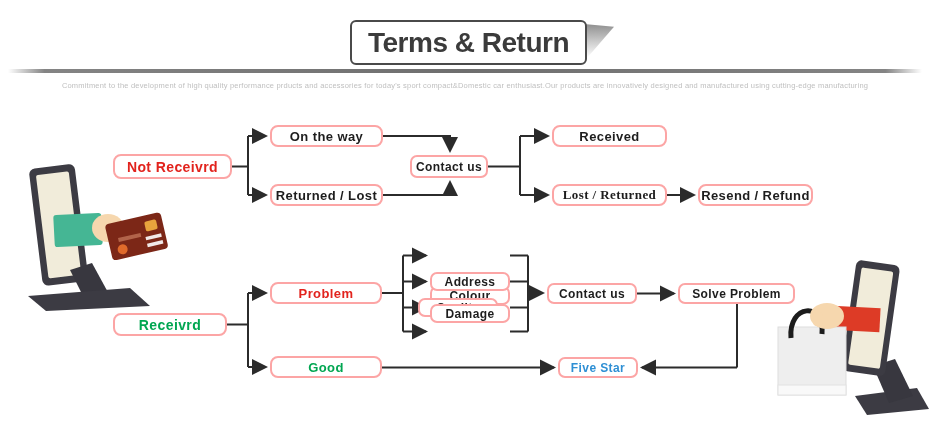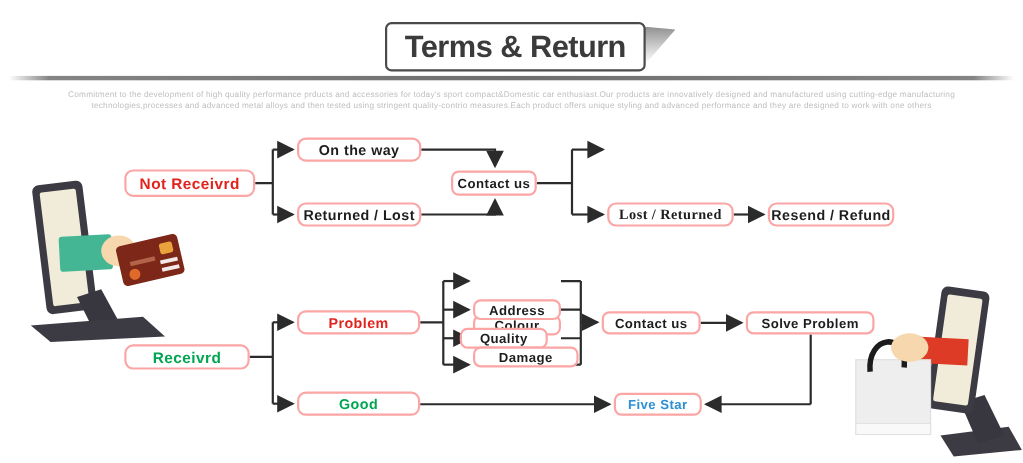--- a/index.html
+++ b/index.html
@@ -43,21 +43,20 @@
 </head>
 <body>
 
 <div class="canvas">
 
   <div class="title-shadow"></div>
   <div class="title-box">Terms &amp; Return</div>
   <div class="divider"></div>
   <div class="tagline">
     <div>Commitment to the development of high quality performance prducts and accessories for today's sport compact&amp;Domestic car enthusiast.Our products are innovatively designed and manufactured using cutting-edge manufacturing</div>
-    <div>technologies,processes and advanced metal alloys and then tested using stringent quality-contrio measures.Each  product offers unique styling and advanced performance and they are designed to work with one others</div>
   </div>
 
   <svg class="connectors" width="930" height="421" viewBox="0 0 930 421">
     <defs>
       <marker id="arrow" markerWidth="9" markerHeight="9" refX="7.5" refY="4.5" orient="auto">
         <path d="M0.5,0.5 L8.5,4.5 L0.5,8.5 Z" fill="#2b2b2b"></path>
       </marker>
     </defs>
     <g stroke="#2b2b2b" stroke-width="2" fill="none">
 
@@ -85,30 +84,31 @@
       <path d="M637,293.5 H674" marker-end="url(#arrow)"></path>
       <path d="M737,367.5 H642" marker-end="url(#arrow)"></path>
       <path d="M382,367.5 H554" marker-end="url(#arrow)"></path>
     </g>
   </svg>
 
   <div class="node red" style="left:113px;top:154px;width:119px;height:25px;font-size:14px;">Not Receivrd</div>
   <div class="node" style="left:270px;top:125px;width:113px;height:22px;">On the way</div>
   <div class="node" style="left:270px;top:184px;width:113px;height:22px;">Returned / Lost</div>
   <div class="node small" style="left:410px;top:155px;width:78px;height:23px;">Contact us</div>
+  <div class="node" style="left:552px;top:125px;width:115px;height:22px;">Received</div>
   <div class="node" style="left:552px;top:184px;width:115px;height:22px;font-family:Liberation Serif, serif;">Lost / Returned</div>
   <div class="node green" style="left:113px;top:313px;width:114px;height:23px;font-size:14px;">Receivrd</div>
 
   <div class="node" style="left:698px;top:184px;width:115px;height:22px;">Resend / Refund</div>
   <div class="node red" style="left:270px;top:282px;width:112px;height:22px;">Problem</div>
   <div class="node green" style="left:270px;top:356px;width:112px;height:22px;">Good</div>
   <div class="node small" style="left:430px;top:246px;width:80px;height:19px;margin-top:40px;">Colour</div>
   <div class="node small" style="left:430px;top:272px;width:80px;height:19px;">Address</div>
   <div class="node small" style="left:418px;top:298px;width:80px;height:19px;">Quality</div>
-  <div class="node small" style="left:430px;top:315px;width:96px;height:19px;">Damage</div>
+  <div class="node small" style="left:430px;top:304px;width:80px;height:19px;">Damage</div>
   <div class="node small" style="left:547px;top:283px;width:90px;height:21px;">Contact us</div>
   <div class="node small" style="left:678px;top:283px;width:117px;height:21px;">Solve Problem</div>
   <div class="node small blue" style="left:558px;top:357px;width:80px;height:21px;text-align:right;">Five Star</div>
 
   <svg class="illu" style="left:8px;top:158px;" width="175" height="155" viewBox="0 0 175 155">
     <g transform="rotate(-7 50 70)">
       <rect x="28" y="8" width="46" height="118" rx="6" fill="#3c3b43"></rect>
       <rect x="34.5" y="15" width="33" height="104" rx="2" fill="#f1ecda"></rect>
     </g>
     <polygon points="62,112 84,105 102,138 78,144" fill="#38373f"></polygon>

